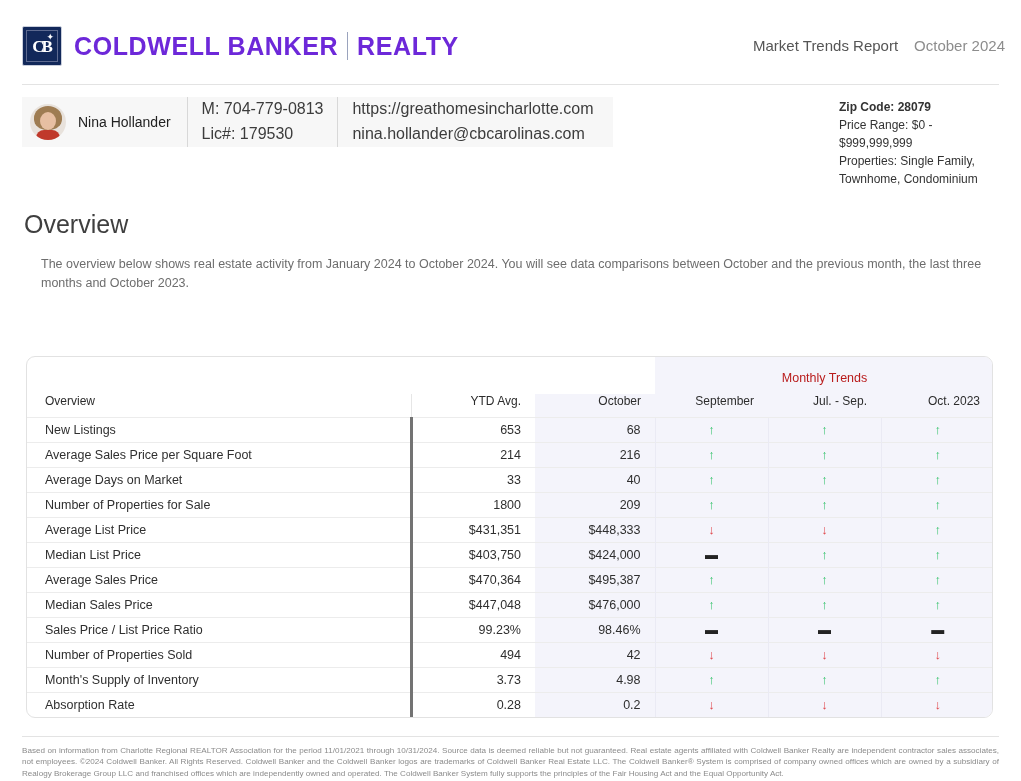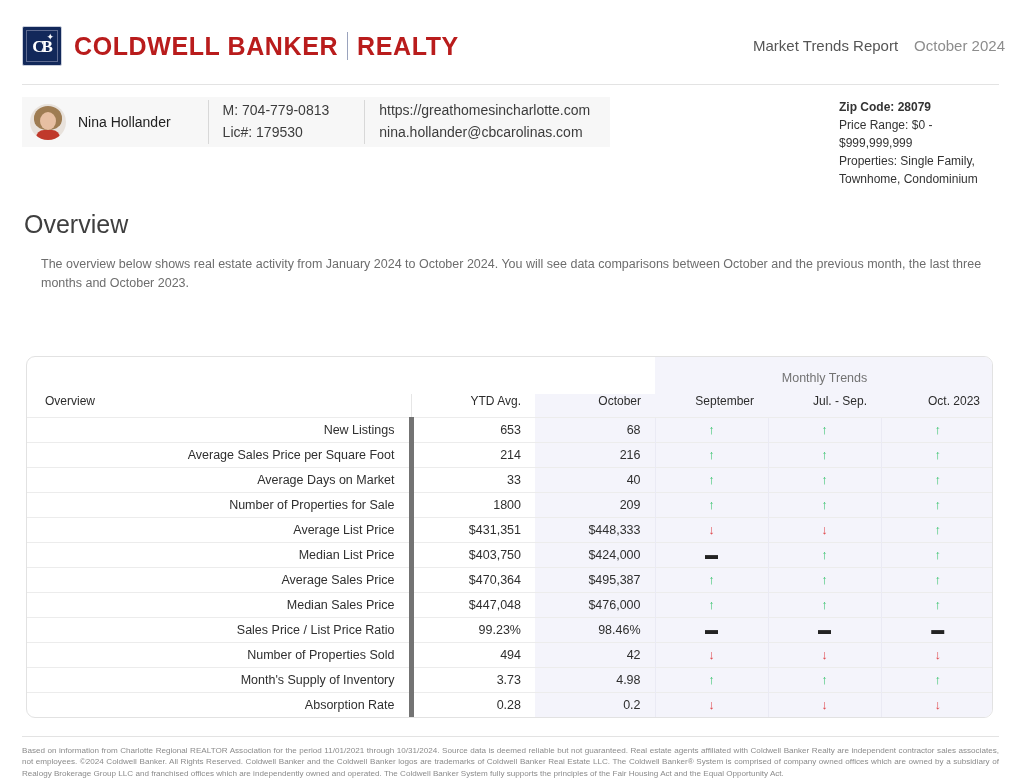--- a/index.html
+++ b/index.html
@@ -64,21 +64,21 @@
     position: absolute;
     top: 2px;
     right: 3px;
     color: #ffffff;
     font-size: 9px;
     line-height: 1;
   }
   .brand-name {
     font-size: 25px;
     font-weight: bold;
-    color: #b91c1c;
+    color: #6d28d9;
     letter-spacing: 0.6px;
     display: flex;
     align-items: center;
     gap: 9px;
     white-space: nowrap;
   }
   .brand-divider {
     display: inline-block;
     width: 1px;
     height: 28px;
@@ -151,25 +151,24 @@
   .agent-name {
     font-size: 14px;
     font-weight: normal;
     color: #222222;
     white-space: nowrap;
     padding-right: 16px;
   }
   .agent-col {
     border-left: 1px solid #d8d8d8;
     padding: 0 14px;
-    font-size: 14px;
+    font-size: 16px;
     color: #3c3c3c;
     line-height: 1.55;
     white-space: nowrap;
-    margin-left: 21px;
   }
   .filters {
     font-size: 12px;
     color: #333333;
     line-height: 1.5;
     text-align: left;
     width: 160px;
     flex: none;
     padding-top: 1px;
   }
@@ -205,21 +204,21 @@
     font-size: 12.5px;
   }
   col.c-label  { width: 384px; }
   col.c-ytd    { width: 124px; }
   col.c-oct    { width: 120px; }
   col.c-trend  { width: 113px; }
 
   thead .grp-cell {
     text-align: center;
     font-weight: normal;
-    color: #737373;
+    color: #b91c1c;
     font-size: 12.5px;
     padding: 14px 0 9px 0;
   }
   thead .col-head {
     font-weight: normal;
     color: #2c2c2c;
     font-size: 12px;
     padding: 0 14px 9px 14px;
     text-align: right;
     vertical-align: bottom;
@@ -230,23 +229,23 @@
   }
   thead .sep-left { border-left: 1px solid #e6e6e6; }
 
   tbody td {
     border-top: 1px solid #ececec;
     padding: 0 14px;
     height: 24px;
     color: #2f2f2f;
   }
   tbody td.label {
-    text-align: right;
+    text-align: left;
     padding-left: 18px;
-    border-right: 5px solid #737373;
+    border-right: 3px solid #737373;
   }
   tbody td.num {
     text-align: right;
   }
   tbody td.tint {
     background: #f4f4fb;
   }
   tbody td.trend {
     background: #f4f4fb;
     text-align: center;

